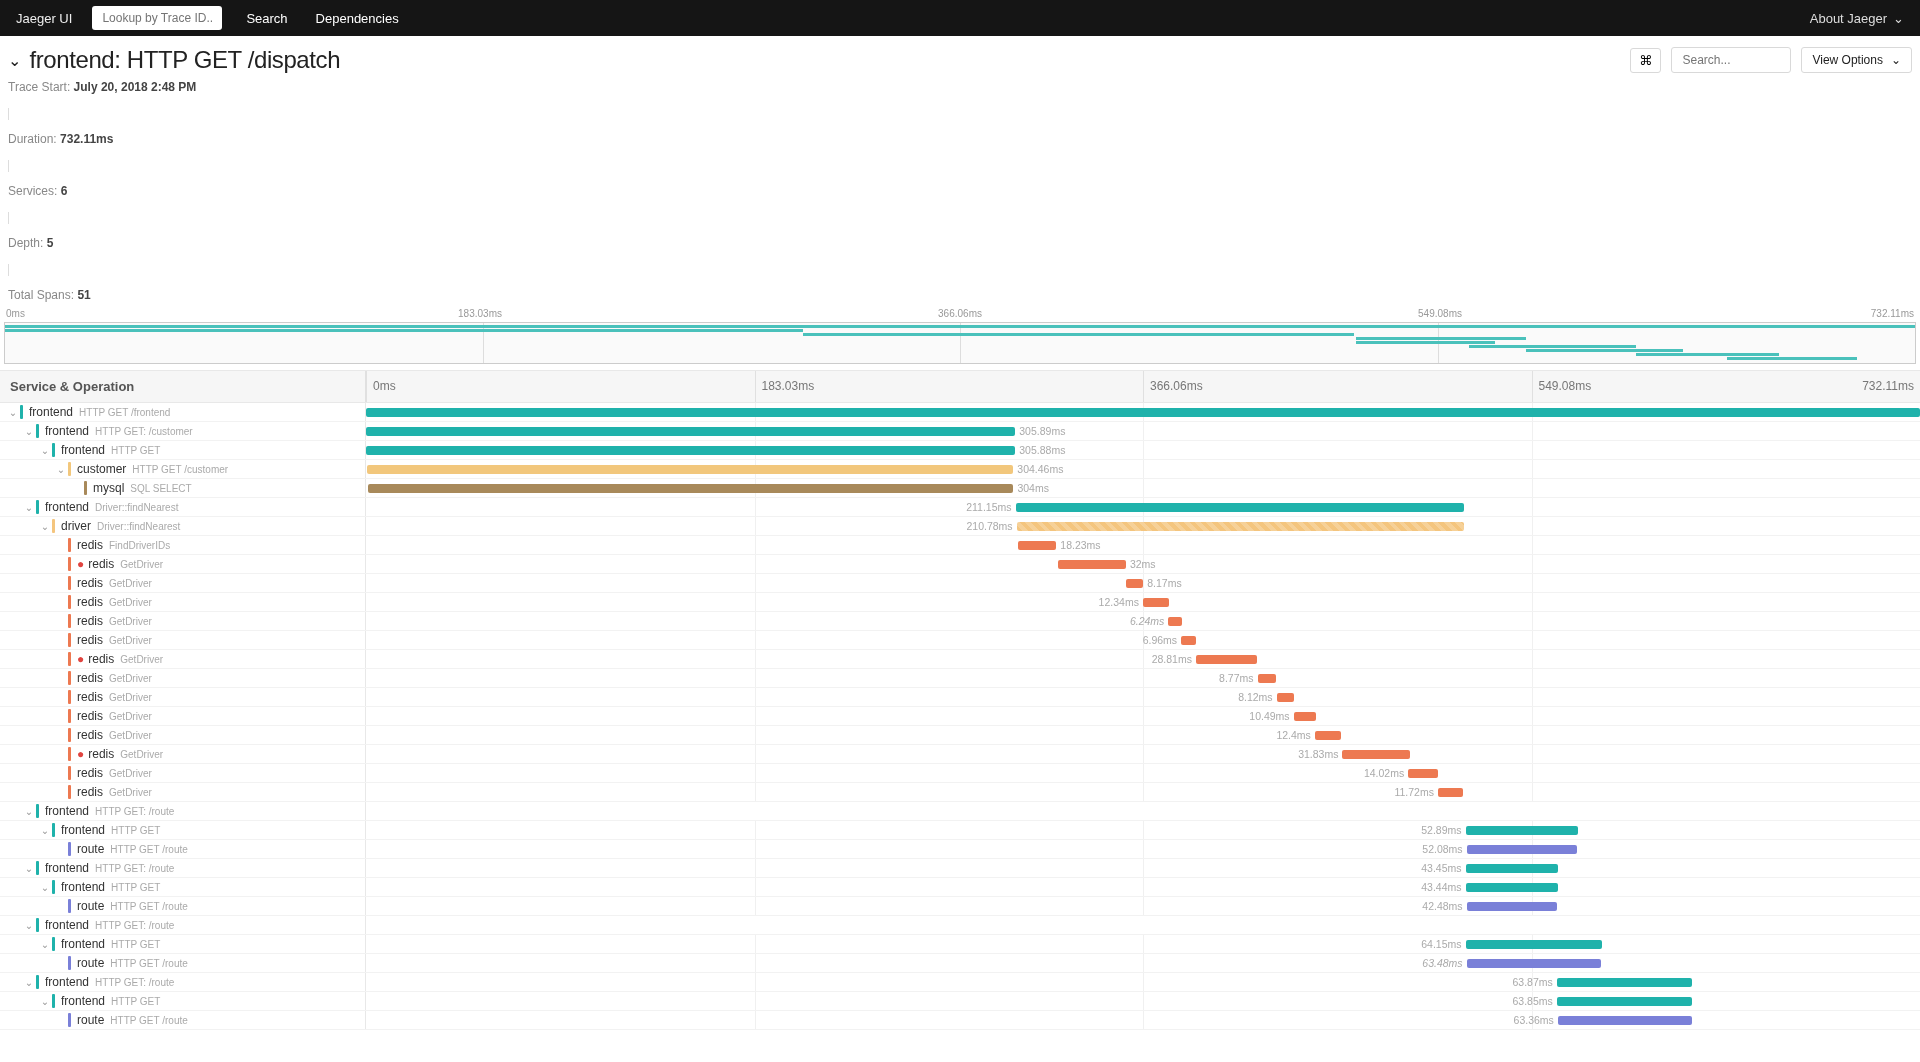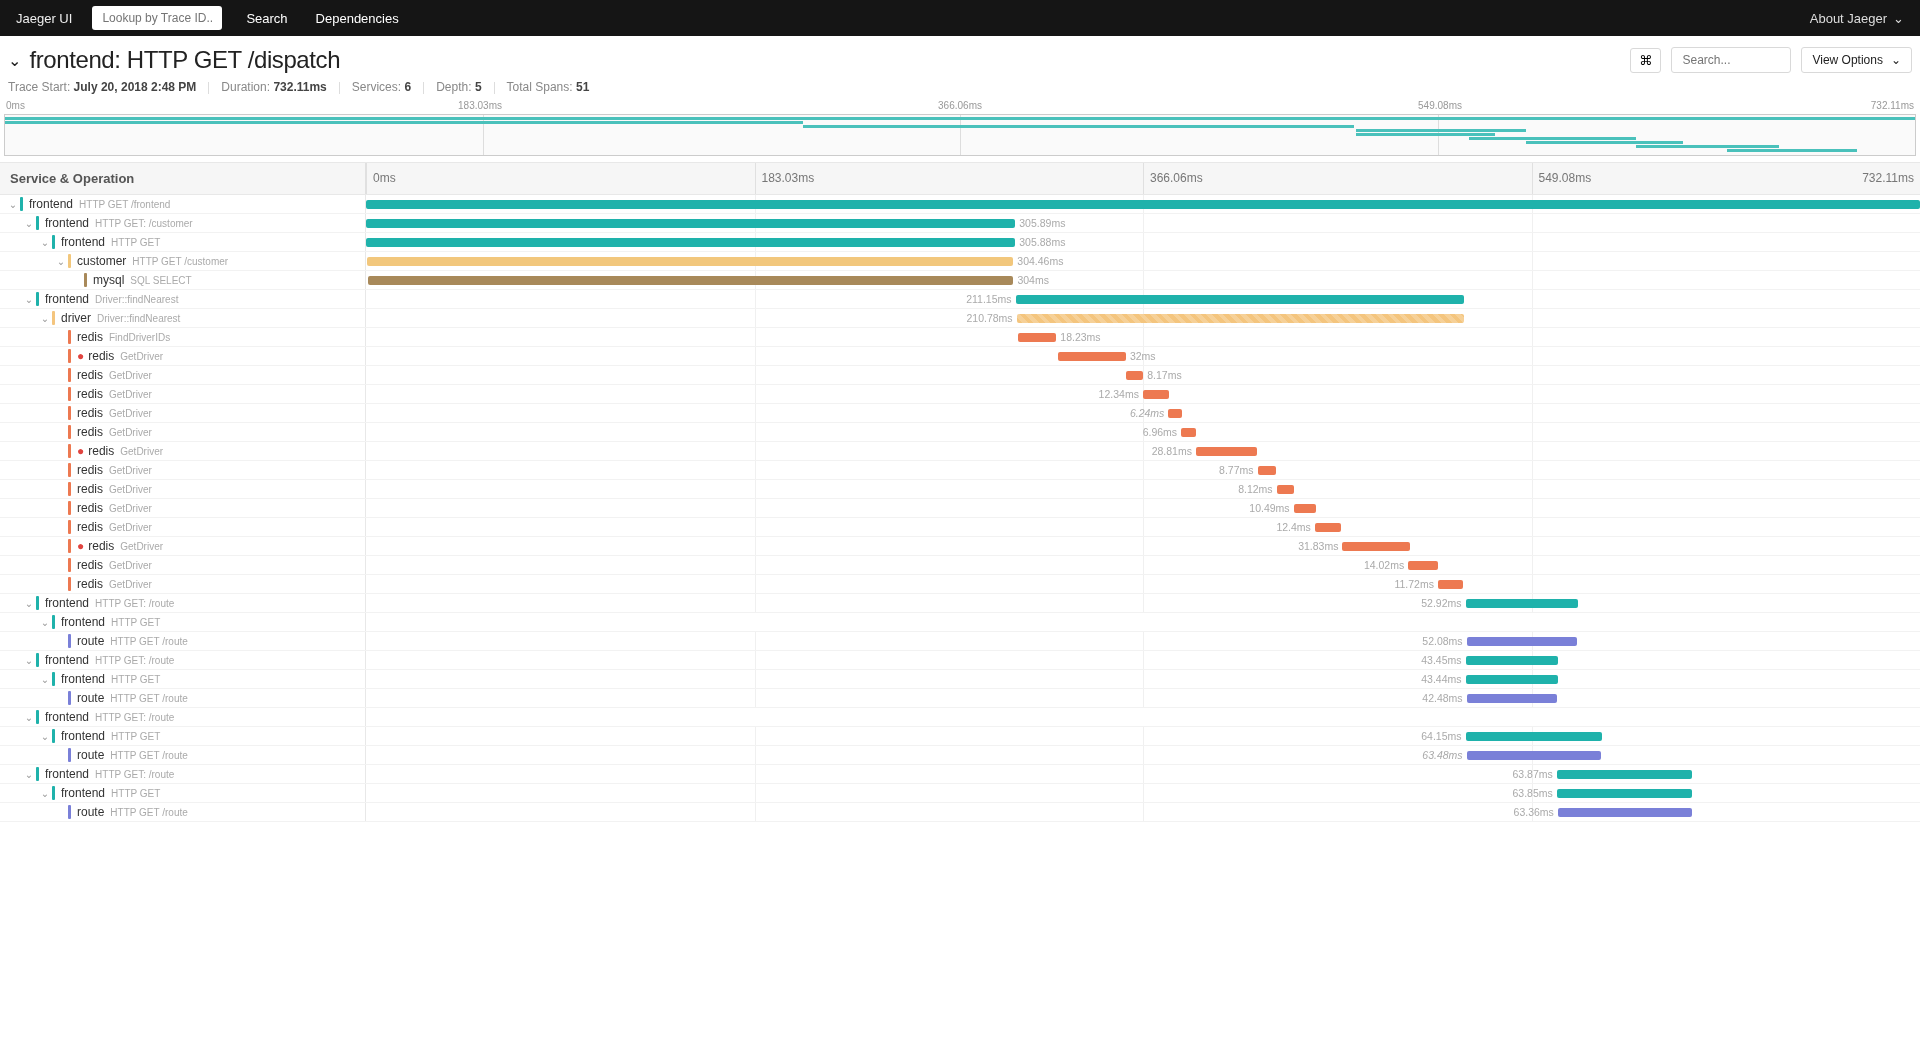--- a/index.html
+++ b/index.html
@@ -9,21 +9,21 @@
 .topnav input { background: #fff; border: none; border-radius: 3px; padding: 5px 10px; width: 130px; font-size: 12px; margin-right: 24px; }
 .topnav a { color: #fff; text-decoration: none; margin-right: 28px; font-size: 13px; }
 .topnav .right { margin-left: auto; display: flex; align-items: center; color: #ddd; font-size: 13px; gap: 6px; }
 .header { display: flex; align-items: center; padding: 10px 8px 6px 8px; }
 .header .chev { font-size: 16px; margin-right: 8px; cursor: pointer; }
 .header h1 { font-size: 24px; font-weight: 400; letter-spacing: -0.4px; }
 .header .tools { margin-left: auto; display: flex; gap: 10px; align-items: center; }
 .header .iconbtn { border: 1px solid #d9d9d9; border-radius: 3px; padding: 4px 8px; background: #fff; cursor: pointer; }
 .header input { border: 1px solid #d9d9d9; border-radius: 3px; padding: 5px 10px; width: 120px; font-size: 12px; }
 .header .viewopt { border: 1px solid #d9d9d9; border-radius: 3px; padding: 5px 10px; background: #fff; cursor: pointer; display: flex; align-items: center; gap: 8px; font-size: 12px; }
-.meta { padding: 0 8px 6px 8px; font-size: 12px; color: #888; display: flex; gap: 12px; }
+.meta { padding: 0 8px 6px 8px; font-size: 12px; color: #888; display: flex; gap: 12px; flex-direction: column; }
 .meta b { color: #444; font-weight: 600; }
 .meta .sep { border-left: 1px solid #ddd; height: 12px; margin-top: 2px; }
 .minimap-ticks { position: relative; height: 14px; font-size: 10px; color: #999; }
 .minimap-ticks span { position: absolute; top: 0; }
 .minimap { border: 1px solid #ccc; height: 42px; margin: 0 4px; position: relative; background: #fafafa; }
 .minimap .vline { position: absolute; top: 0; bottom: 0; border-left: 1px solid #ddd; }
 .minimap .mbar { position: absolute; height: 3px; background: #4ac1bb; }
 .cols-header { display: flex; border-top: 1px solid #e8e8e8; border-bottom: 1px solid #e8e8e8; background: #f6f6f6; margin-top: 6px; }
 .cols-header .leftcol { width: 366px; padding: 8px 10px; font-weight: 600; font-size: 13px; color: #555; border-right: 1px solid #e0e0e0; }
 .cols-header .timecol { flex: 1; position: relative; }
@@ -454,35 +454,35 @@
       </div>
     </div>
     <div class="row">
       <div class="name">
         <span class="indent" style="width: 22px;"></span>
         <span class="tog">⌄</span>
         <span class="cbar" style="background: rgb(31, 178, 171);"></span>
         <span class="svc">frontend</span>
         <span class="op">HTTP GET: /route</span>
       </div>
-      <div class="timeline">
-        <div class="grid" style="left: 25%;"></div>
-        <div class="grid" style="left: 50%;"></div>
-        <div class="grid" style="left: 75%;"></div>
-        <div class="bar" style="left: 70.7544%; width: 7.22842%; background: rgb(31, 178, 171);"></div>
-        <span class="dur" style="right: calc(29.2456% + 4px);">52.92ms</span>
-      </div>
     </div>
     <div class="row">
       <div class="name">
         <span class="indent" style="width: 38px;"></span>
         <span class="tog">⌄</span>
         <span class="cbar" style="background: rgb(31, 178, 171);"></span>
         <span class="svc">frontend</span>
         <span class="op">HTTP GET</span>
+      </div>
+      <div class="timeline">
+        <div class="grid" style="left: 25%;"></div>
+        <div class="grid" style="left: 50%;"></div>
+        <div class="grid" style="left: 75%;"></div>
+        <div class="bar" style="left: 70.7544%; width: 7.22432%; background: rgb(31, 178, 171);"></div>
+        <span class="dur" style="right: calc(29.2456% + 4px);">52.89ms</span>
       </div>
     </div>
     <div class="row">
       <div class="name">
         <span class="indent" style="width: 54px;"></span>
         <span class="tog"></span>
         <span class="cbar" style="background: rgb(122, 128, 216);"></span>
         <span class="svc">route</span>
         <span class="op">HTTP GET /route</span>
       </div>

